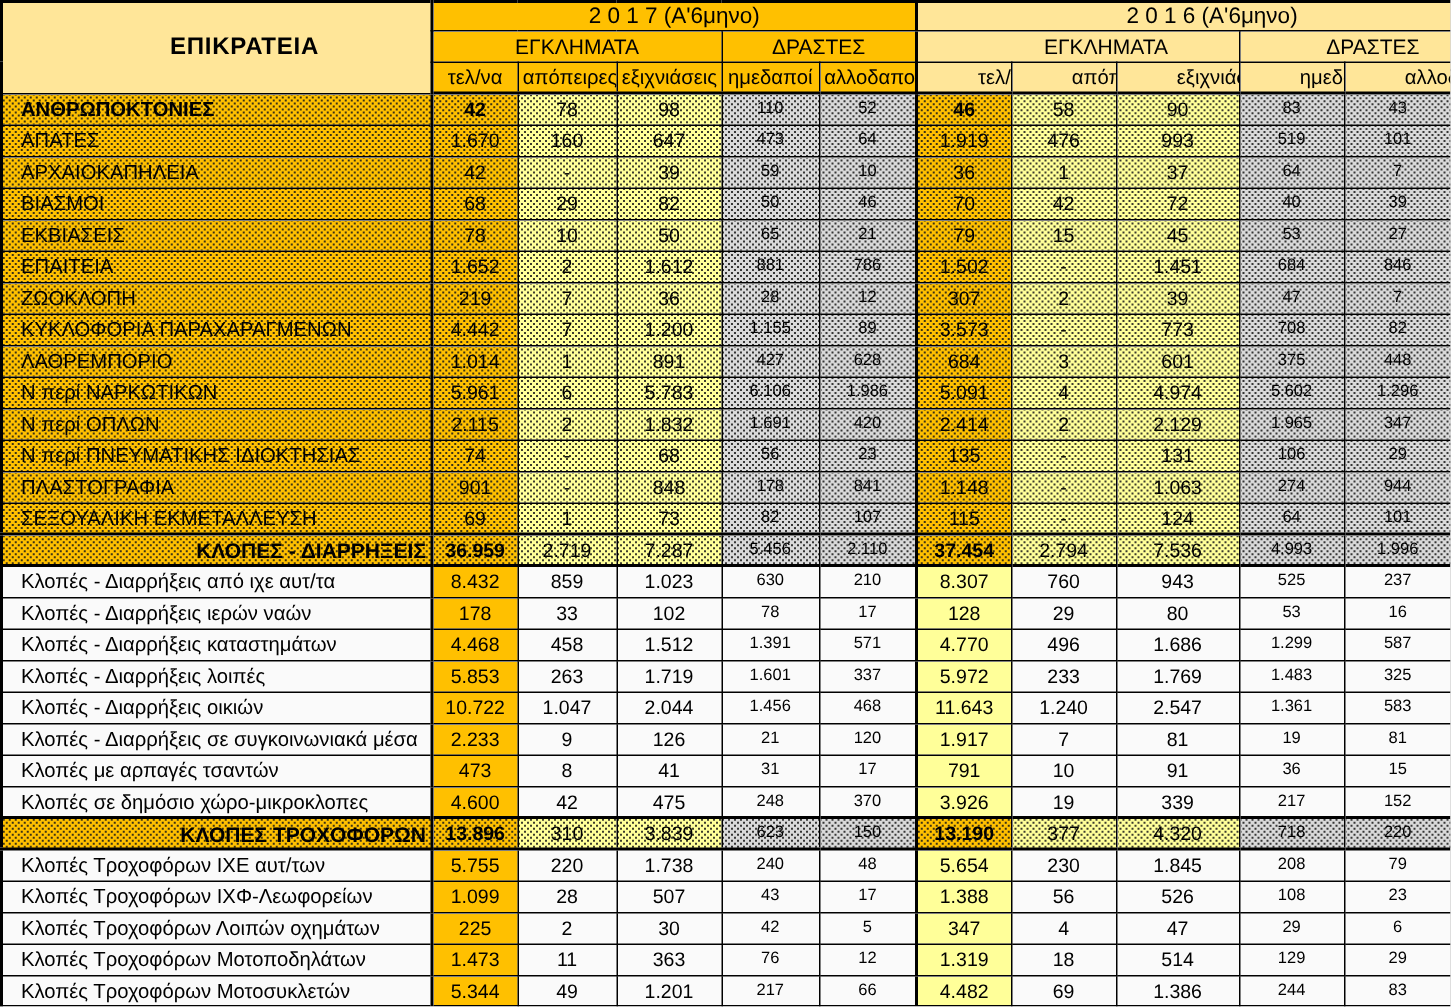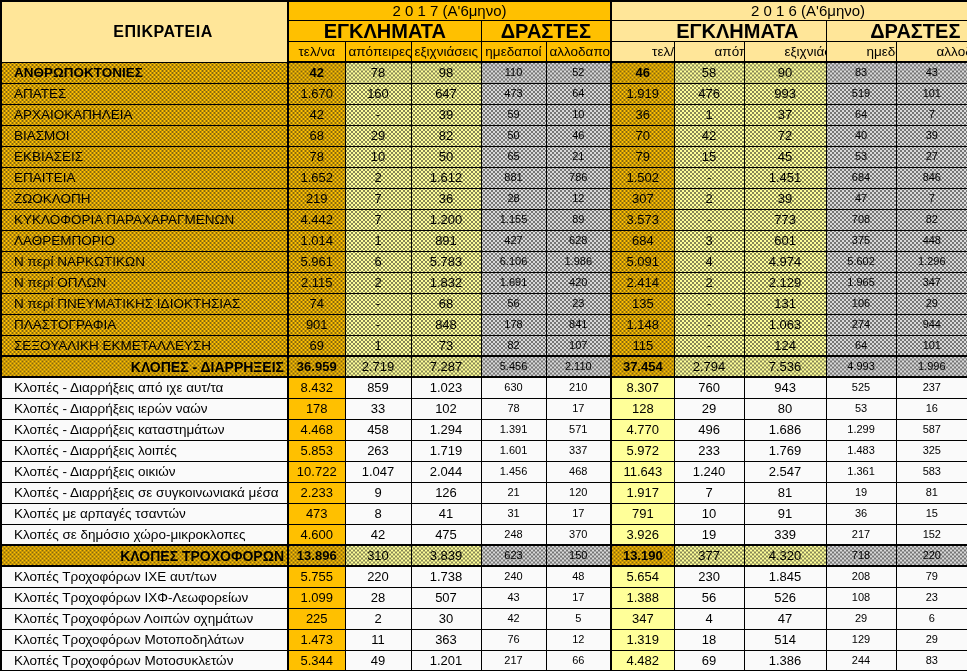--- a/index.html
+++ b/index.html
@@ -24,21 +24,21 @@
   .bg-gold{background-color:#FFC000;}
   .bg-pale{background-color:#FFE699;padding-left:40px;}
   .bg-yellow{background-color:#FFFF99;}
   .bg-gray{background-color:#D9D9D9;}
   .bg-white{background-color:#FAFAFA;}
 
   
   thead th{height:21px;}
   th.title-cell{font-size:16px;font-weight:bold;letter-spacing:.5px;}
   th.year-cell{font-size:15px;font-weight:normal;height:19px;}
-  th.group-cell{font-size:20px;font-weight:bold;}
+  th.group-cell{font-size:14px;font-weight:normal;}
   th.subhead-cell{font-size:13.5px;font-weight:normal;}
   thead tr.subhead-row th{border-bottom:2px solid #000;margin-top:36px;}
 
   
   .thickR{border-right:2px solid #000;}
   table{border:2px solid #000;}
 
   
   tbody td{height:21px;}
   td.label-cell{text-align:left;padding-left:12px;font-size:13.5px;}
@@ -310,21 +310,21 @@
           <td class="c-telna bg-yellow">128</td>
           <td class="c-mid bg-white">29</td>
           <td class="c-mid bg-white">80</td>
           <td class="c-small bg-white">53</td>
           <td class="c-small bg-white">16</td>
         </tr>
         <tr class="row-sub">
           <td class="label-cell thickR bg-white">Κλοπές - Διαρρήξεις καταστημάτων</td>
           <td class="c-telna bg-gold">4.468</td>
           <td class="c-mid bg-white">458</td>
-          <td class="c-mid bg-white">1.294</td>
+          <td class="c-mid bg-white">1.512</td>
           <td class="c-small bg-white">1.391</td>
           <td class="c-small bg-white thickR">571</td>
           <td class="c-telna bg-yellow">4.770</td>
           <td class="c-mid bg-white">496</td>
           <td class="c-mid bg-white">1.686</td>
           <td class="c-small bg-white">1.299</td>
           <td class="c-small bg-white">587</td>
         </tr>
         <tr class="row-sub">
           <td class="label-cell thickR bg-white">Κλοπές - Διαρρήξεις λοιπές</td>

